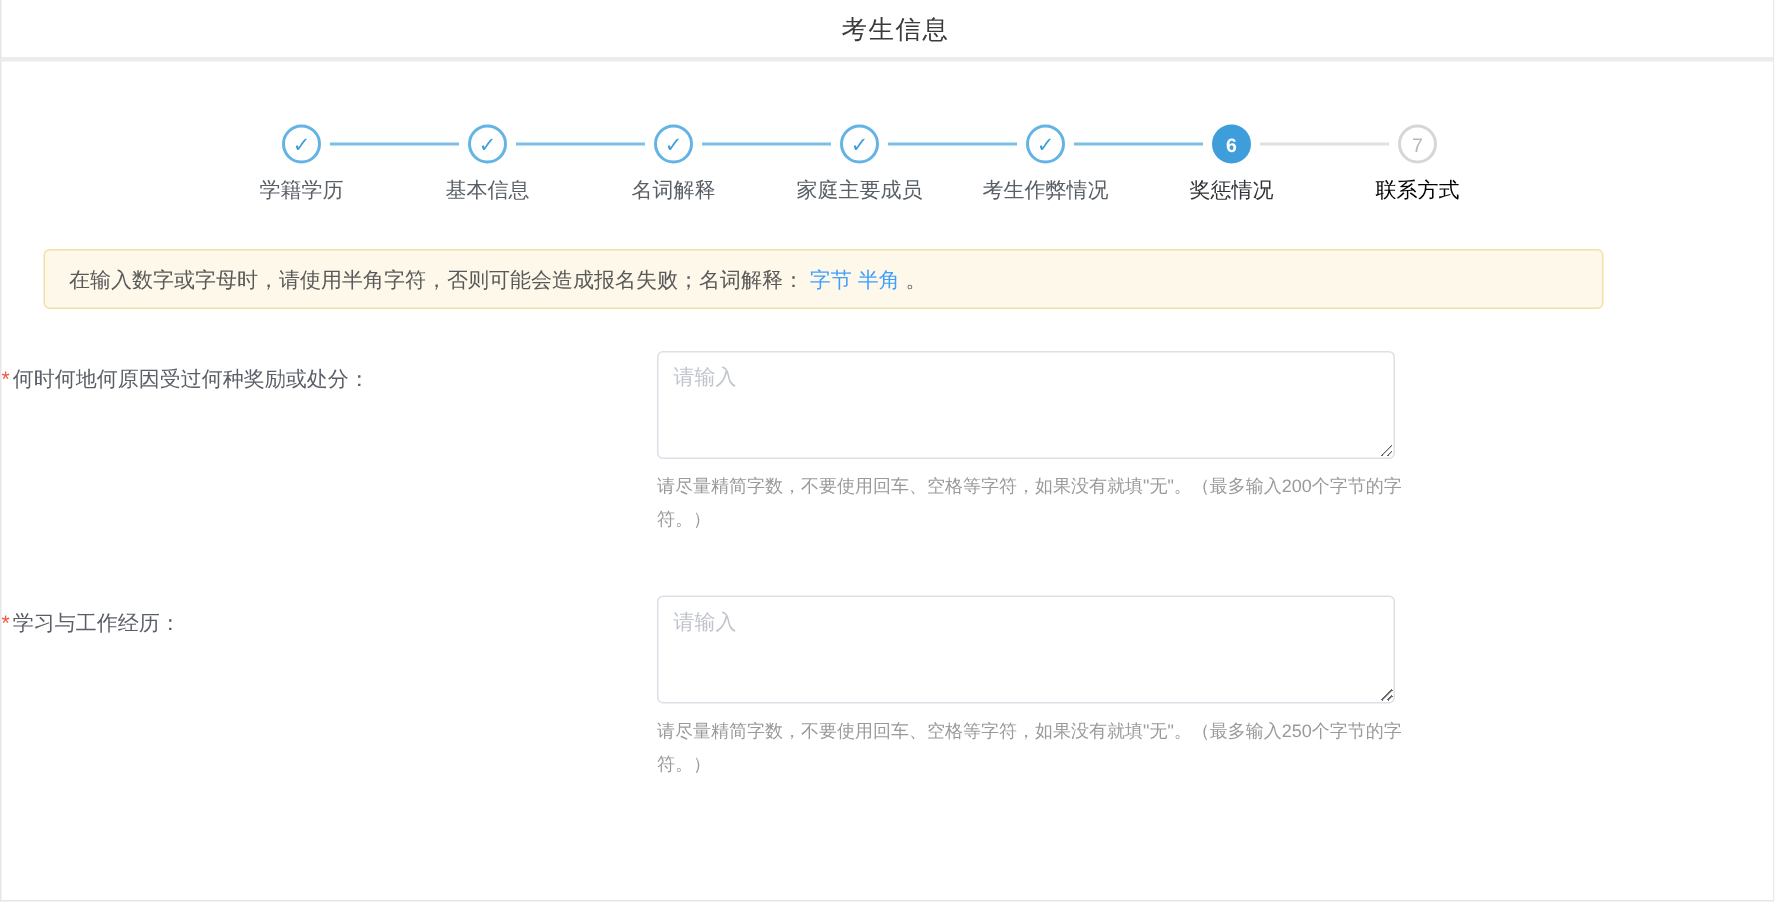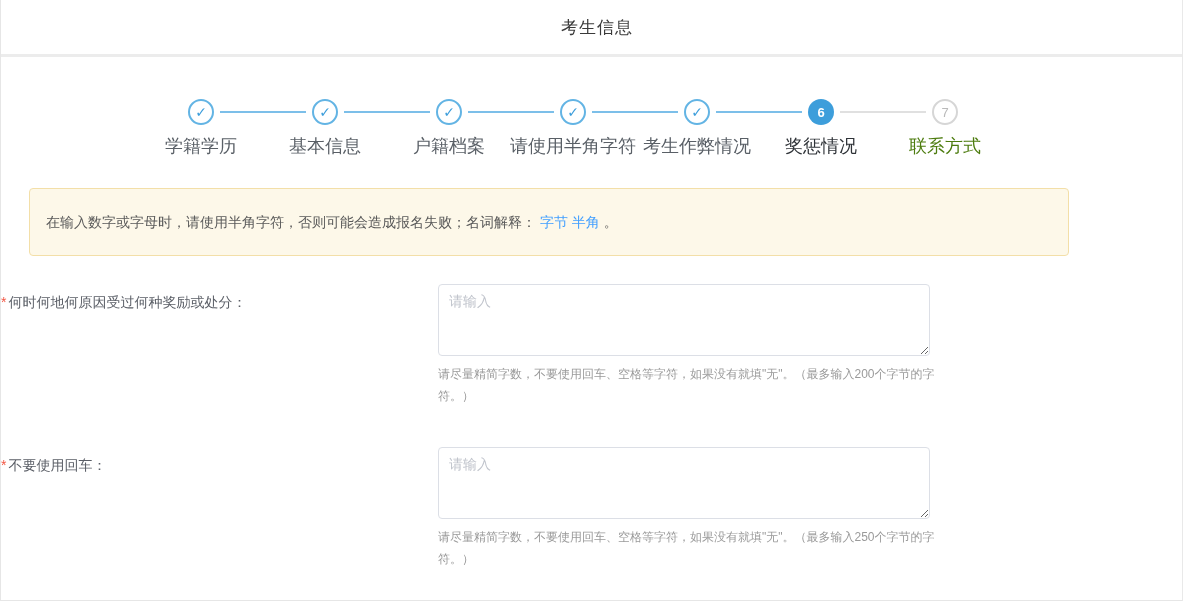--- a/index.html
+++ b/index.html
@@ -10,21 +10,21 @@
   }
   .page {
     box-sizing:border-box;
     width:1183px; height:601px;
     border-left:1px solid #e6e6e6;
     border-right:1px solid #e9e9e9;
     border-bottom:1px solid #e6e6e6;
     background:#fff;
   }
   .page-header {
-    height:54px;
+    height:38px;
     display:flex; align-items:center; justify-content:center;
     background:#fff;
     margin-left:11px;
   }
   .page-title { font-size:17px; color:#3a3a3a; letter-spacing:1px; }
   .header-divider { height:3px; background:#ececec; }
 
   
   .stepper {
     margin-top:42px; margin-right:37px;
@@ -36,39 +36,39 @@
   }
   .step-circle {
     box-sizing:border-box;
     width:26px; height:26px; border-radius:50%;
     display:flex; align-items:center; justify-content:center;
     font-size:13px; background:#fff; z-index:1;
   }
   .step.done .step-circle     { border:2px solid #63b4e4; color:#3d9edb; font-size:14px; }
   .step.active .step-circle   { background:#3d9edb; color:#fff; font-weight:bold; }
   .step.upcoming .step-circle { border:2px solid #d6d6d6; color:#b9b9b9; }
-  .step-label { margin-top:9px; font-size:18px; white-space:nowrap; }
+  .step-label { margin-top:9px; font-size:14px; white-space:nowrap; }
   .step.done .step-label     { color:#595f66; }
   .step.active .step-label   { color:#2f3338; font-weight:normal; }
-  .step.upcoming .step-label { color:#4d7c0f; }
+  .step.upcoming .step-label { color:#000000; }
   .connector {
     position:absolute; top:12px; left:calc(50% + 19px);
     width:86px; height:2px;
   }
   .connector.blue { background:#7cbfe9; }
   .connector.gray { background:#e0e0e0; }
 
   
   .notice {
     box-sizing:border-box;
     margin:30px 113px 0 28px;
     border:1px solid #f3dfa8;
     background:#fdf8e9;
     border-radius:4px;
-    padding:24px 16px;
+    padding:10px 16px;
     font-size:14px; color:#595959; line-height:1.3;
   }
   .notice a { color:#409eff; text-decoration:none; cursor:pointer; }
 
   
   .form { margin-top:28px; }
   .form-row { display:flex; margin-bottom:40px; }
   .form-label {
     flex:0 0 424px; text-align:left;
     font-size:14px; color:#5a5e66;
@@ -107,26 +107,26 @@
       <div class="step-label">学籍学历</div>
       <div class="connector blue"></div>
     </div>
     <div class="step done">
       <div class="step-circle">✓</div>
       <div class="step-label">基本信息</div>
       <div class="connector blue"></div>
     </div>
     <div class="step done">
       <div class="step-circle">✓</div>
-      <div class="step-label">户籍档案</div>
+      <div class="step-label">名词解释</div>
       <div class="connector blue"></div>
     </div>
     <div class="step done">
       <div class="step-circle">✓</div>
-      <div class="step-label">请使用半角字符</div>
+      <div class="step-label">家庭主要成员</div>
       <div class="connector blue"></div>
     </div>
     <div class="step done">
       <div class="step-circle">✓</div>
       <div class="step-label">考生作弊情况</div>
       <div class="connector blue"></div>
     </div>
     <div class="step active">
       <div class="step-circle">6</div>
       <div class="step-label">奖惩情况</div>
@@ -155,21 +155,21 @@
       <div class="form-control">
         <textarea placeholder="请输入" style=""></textarea>
         <div class="helper">
           <div>请尽量精简字数，不要使用回车、空格等字符，如果没有就填"无"。（最多输入200个字节的字符。）</div>
         </div>
       </div>
     </div>
 
     <div class="form-row">
       <div class="form-label">
-        <span class="required">*</span><span>不要使用回车：</span>
+        <span class="required">*</span><span>学习与工作经历：</span>
       </div>
       <div class="form-control">
         <textarea placeholder="请输入" style=""></textarea>
         <div class="helper">
           <div>请尽量精简字数，不要使用回车、空格等字符，如果没有就填"无"。（最多输入250个字节的字符。）</div>
         </div>
       </div>
     </div>
 
   </div>

